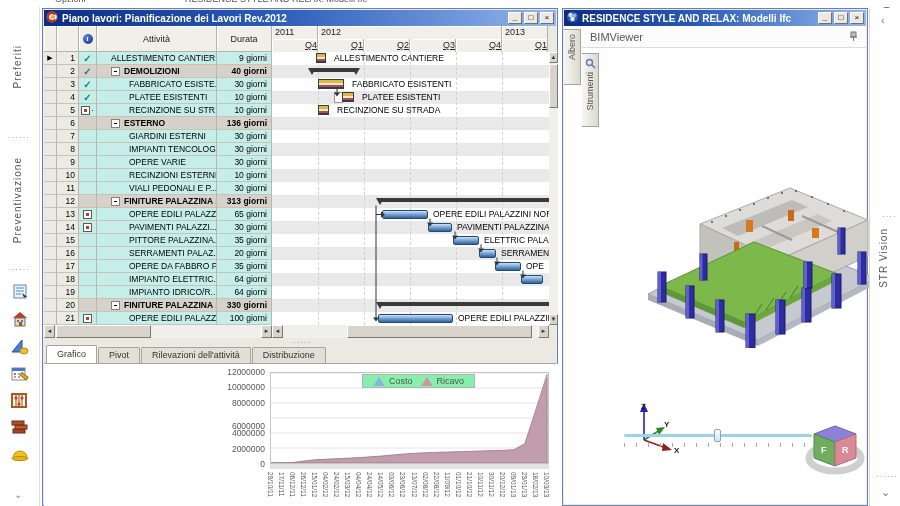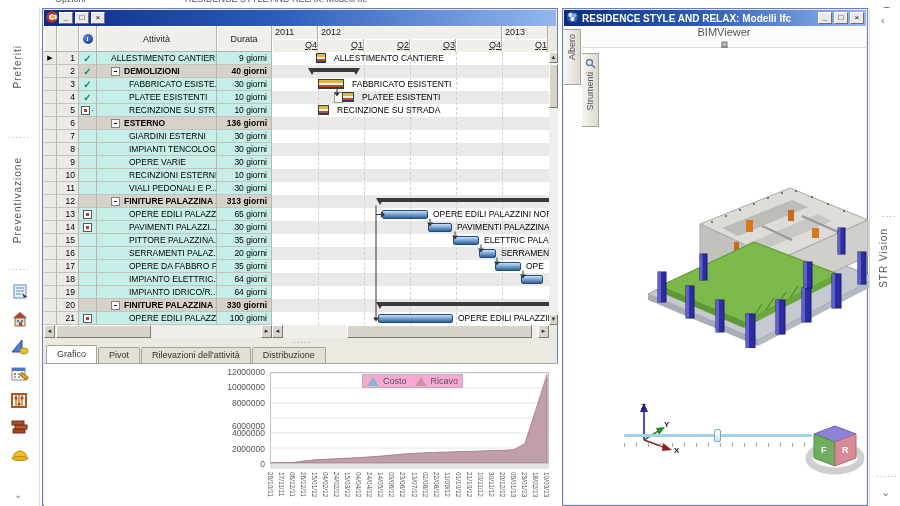--- a/index.html
+++ b/index.html
@@ -98,35 +98,35 @@
   
   #tabs { position:absolute; left:1px; top:337px; right:1px; height:18px; background:#ece9e2; border-bottom:1px solid #a8a49a; display:flex; align-items:flex-end; padding-left:2px; }
   .tab { height:16px; line-height:15px; font-size:9px; color:#333; padding:0 10px; border:1px solid #a8a49a; border-bottom:none;
       background:#e2dfd7; margin-right:1px; border-radius:2px 2px 0 0; cursor:pointer; }
   .tab.active { background:#fff; height:18px; line-height:17px; position:relative; z-index:2; }
 
   
   #chart-area { position:absolute; left:1px; top:355px; width:514px; height:142px; background:#fff; overflow:hidden; }
   .ylab { position:absolute; width:70px; text-align:right; font-size:8.5px; color:#555; }
   #plot { position:absolute; border:1px solid #c5c5c5; background:#fff; }
-  .legend { position:absolute; background:#f9a8d4; border:1px solid #b4b4b4; display:flex; align-items:center; gap:8px;
-      padding:1px 4px; font-size:9px; color:#555; z-index:3; }
+  .legend { position:absolute; background:#86efac; border:1px solid #b4b4b4; display:flex; align-items:center; gap:8px;
+      padding:1px 10px; font-size:9px; color:#555; z-index:3; }
   .tri { width:0; height:0; border-left:6px solid transparent; border-right:6px solid transparent; border-bottom:9px solid #8fb3d6; margin-right:4px; }
   .tri.pink { border-bottom-color:#cf94a2; }
   .leg-item { display:flex; align-items:center; }
   .xlab { position:absolute; writing-mode:vertical-rl; font-size:6.5px; color:#555; white-space:nowrap; }
   .axis-band { position:absolute; background:#e3e3e3; }
 
   
   .bim-win { left:562px; top:8px; width:306px; height:498px; background:#fff; }
   .side-tab { position:absolute; background:linear-gradient(90deg,#f7f6f2,#dcd9d0); border:1px solid #a8a49a; border-left:none;
       display:flex; flex-direction:column; align-items:center; padding-top:4px; gap:3px; cursor:pointer; }
   .side-tab .vtext { font-size:9px; color:#555; letter-spacing:0; }
   .bim-header { position:absolute; left:19px; top:17px; right:1px; height:22px; background:#fcfcfc; border-bottom:1px solid #dcdcdc;
-      display:flex; align-items:center; padding:0 8px;flex-direction:column; }
+      display:flex; align-items:center; padding:0 8px; }
   .bim-header .bh-title { font-size:11px; color:#555; flex:1; }
   .bim-canvas { position:absolute; left:19px; top:39px; right:1px; bottom:1px; background:#fff; }
 
   .bim-slider { position:absolute; left:42px; top:386px; width:188px; }
   .bim-slider .track { height:3px; background:#9fd2e8; border-radius:2px; }
   .bim-slider .thumb { position:absolute; left:90px; top:-5px; width:7px; height:13px; background:linear-gradient(180deg,#ffffff,#cfe6f2);
       border:1px solid #7fa8c0; border-radius:2px; cursor:pointer; }
   .bim-slider .ticks { margin-top:6px; height:4px;
       background:repeating-linear-gradient(90deg,#aaa 0 1px,transparent 1px 12px); }
 </style>
@@ -213,20 +213,21 @@
 
   <div class="window gantt-win">
     <div class="titlebar">
       <span>
         <svg width="13" height="12">
             <circle cx="6" cy="6" r="5.4" fill="#e8e8f4" stroke="#334488"></circle>
             <path d="M9.5 3.5 A4.3 4.3 0 1 0 9.5 8.5" fill="none" stroke="#c03020" stroke-width="2.4"></path>
             <rect x="5" y="4.5" width="4" height="3" fill="#f0b020"></rect>
           </svg>
       </span>
+      <span class="title">Piano lavori: Pianificazione dei Lavori Rev.2012</span>
       <span class="winbtns">
         <span class="winbtn">_</span>
         <span class="winbtn">□</span>
         <span class="winbtn">×</span>
       </span>
     </div>
 
     <div class="grid-header">
       <div class="hcell" style="width:13px"></div>
       <div class="hcell" style="width:22px"></div>

